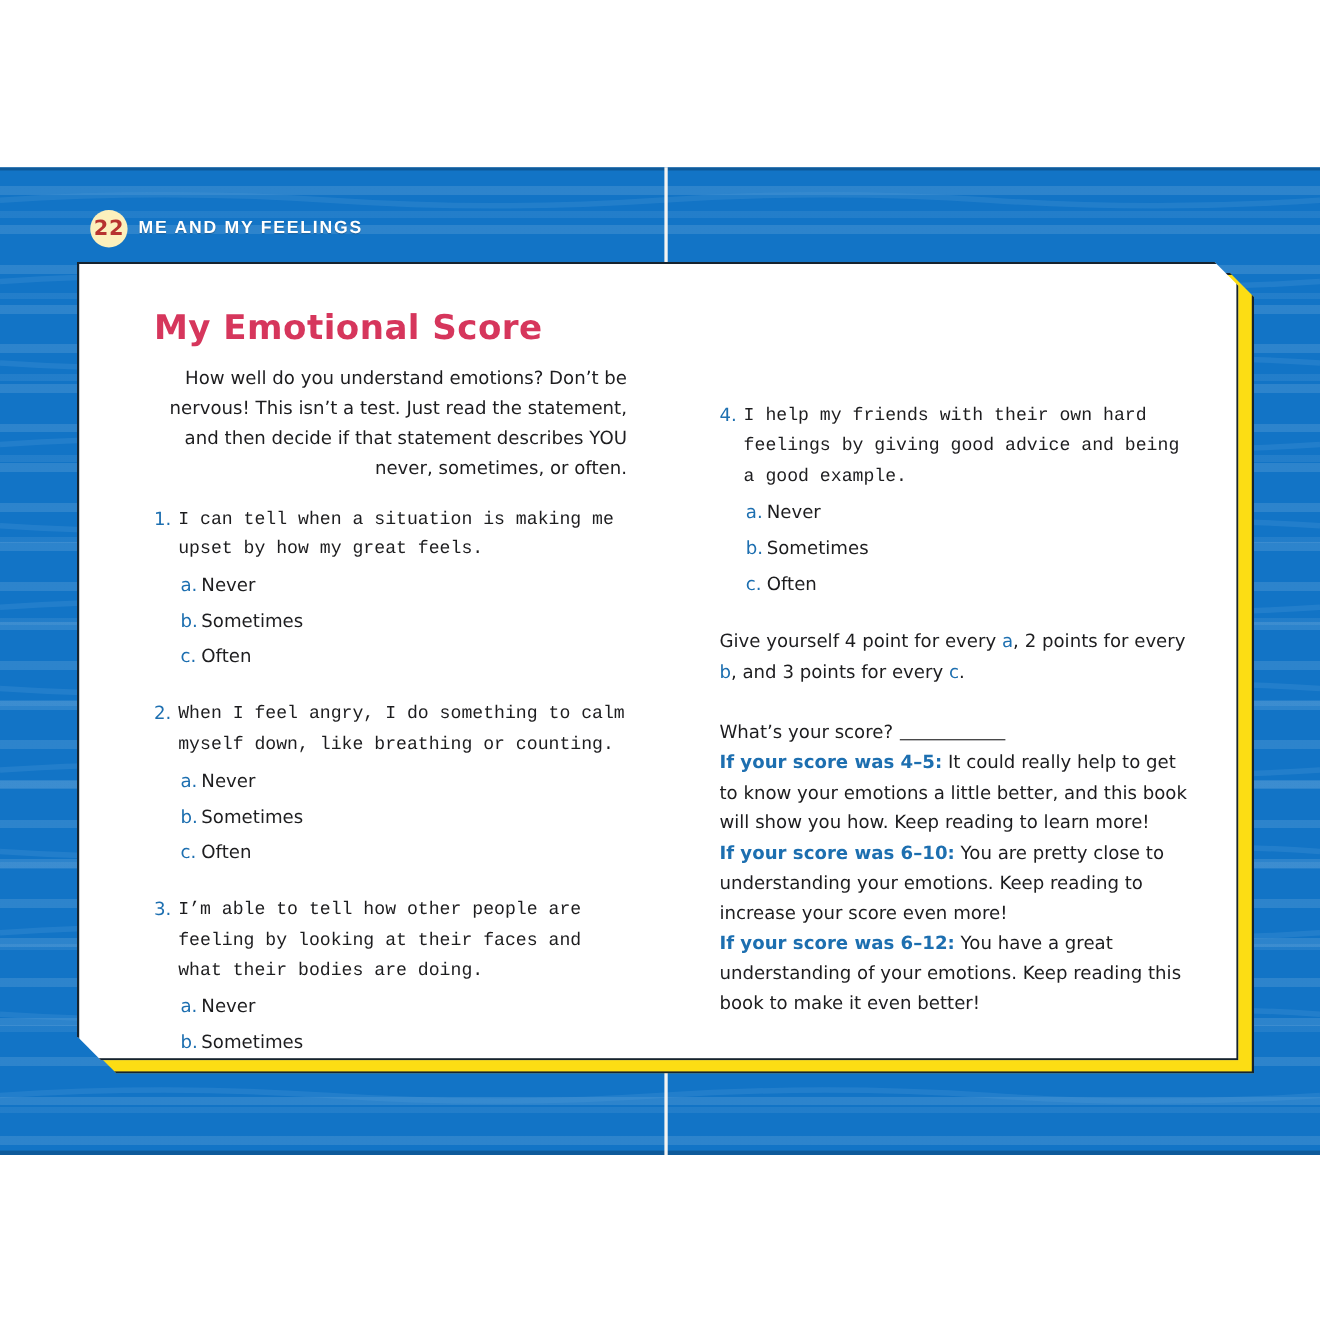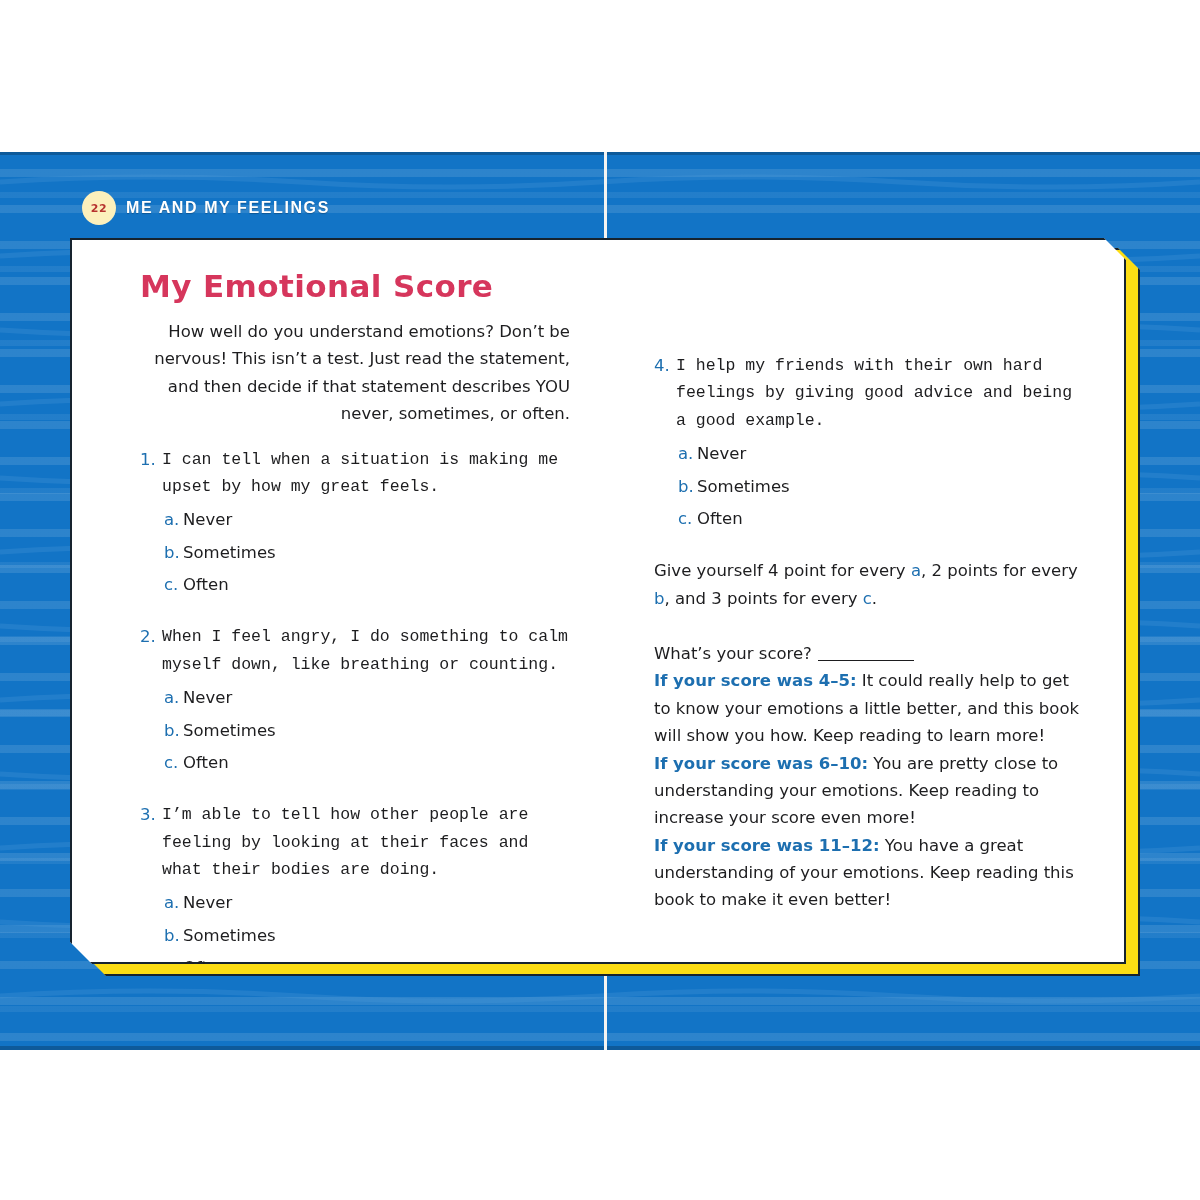--- a/index.html
+++ b/index.html
@@ -95,21 +95,21 @@
   .runhead.left  { left: 82px; }
   .runhead.right { right: 78px; }
 
   .pagenum {
     width: 34px;
     height: 34px;
     border-radius: 50%;
     background: #fcf0bc;
     color: #b7332f;
     font-family: "DejaVu Sans", sans-serif;
-    font-size: 11px;
+    font-size: 19px;
     font-weight: bold;
     display: flex;
     align-items: center;
     justify-content: center;
     letter-spacing: 0.5px;
     flex: none;
   }
   .runhead-label {
     color: #ffffff;
     font-family: Liberation Sans, sans-serif;
@@ -149,21 +149,21 @@
     background: #ffffff;
     border: 2.5px solid #16232e;
     clip-path: polygon(
       0 0,
       calc(100% - 22px) 0,
       100% 22px,
       100% 100%,
       22px 100%,
       0 calc(100% - 22px)
     );
-    padding: 20px 40px 20px 40px;
+    padding: 32px 40px 20px 40px;
   }
 
   
   .card-title {
     color: #d6365c;
     font-family: "DejaVu Sans", sans-serif;
     font-size: 31px;
     font-weight: bold;
     letter-spacing: 0.4px;
     margin: 8px 0 14px 28px;
@@ -393,18 +393,18 @@
         </div>
 
         <p class="scoring-rule"><span>Give yourself 4 point for every </span><span class="blue-letter">a</span><span>, 2 points for every </span><span class="blue-letter">b</span><span>, and 3 points for every </span><span class="blue-letter">c</span><span>.</span></p>
 
         <p class="score-prompt"><span>What’s your score?</span><span class="score-blank"></span></p>
 
         <p class="result"><span class="result-lead">If your score was 4–5:</span><span> It could really help to get to know your emotions a little better, and this book will show you how. Keep reading to learn more!</span></p>
 
         <p class="result"><span class="result-lead">If your score was 6–10:</span><span> You are pretty close to understanding your emotions. Keep reading to increase your score even more!</span></p>
 
-        <p class="result"><span class="result-lead">If your score was 11–12:</span><span> You have a great understanding of your emotions. Keep reading this book to make it even better!</span></p>
+        <p class="result"><span class="result-lead">If your score was 6–12:</span><span> You have a great understanding of your emotions. Keep reading this book to make it even better!</span></p>
 
       </div>
     </div>
   </div>
 </div>
 
 </body></html>

